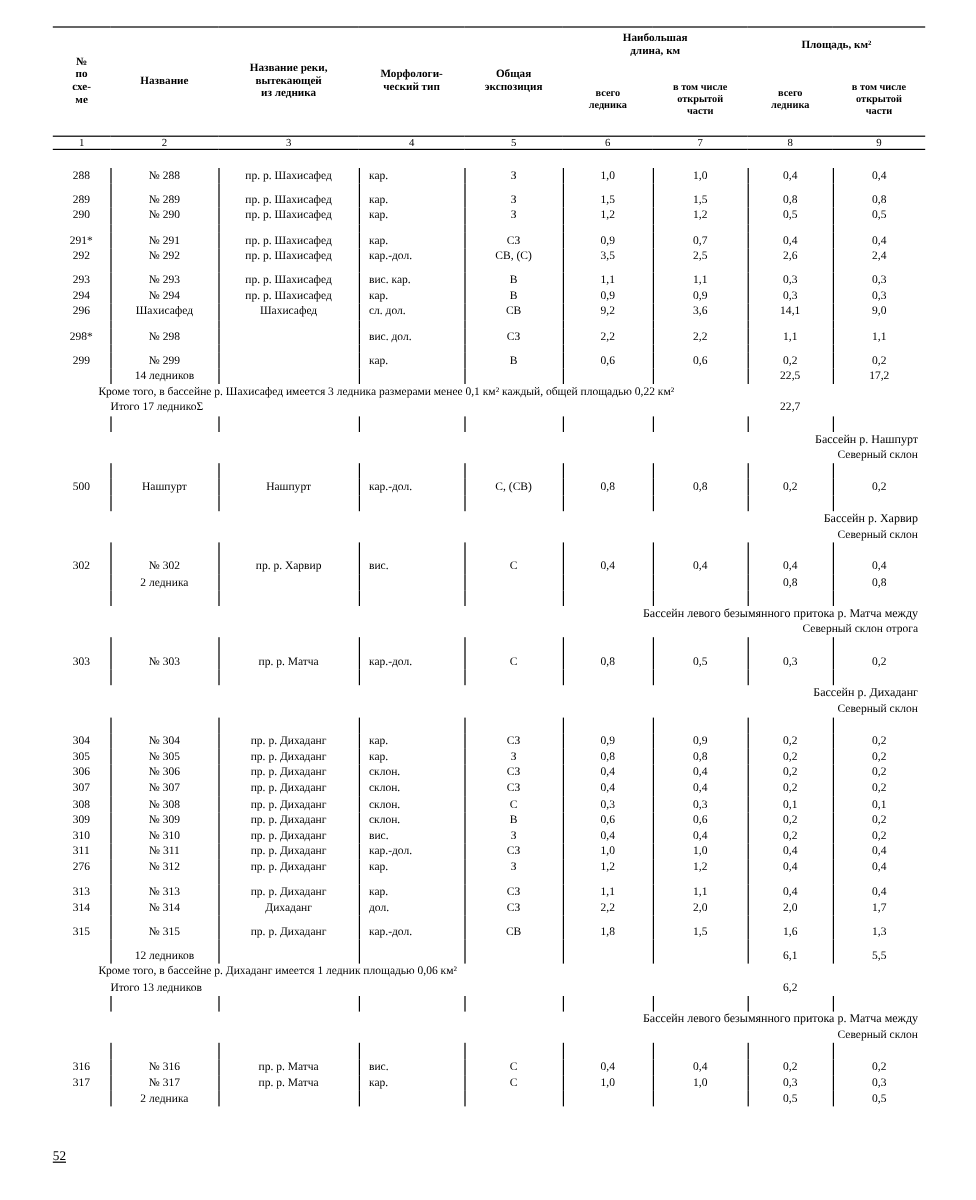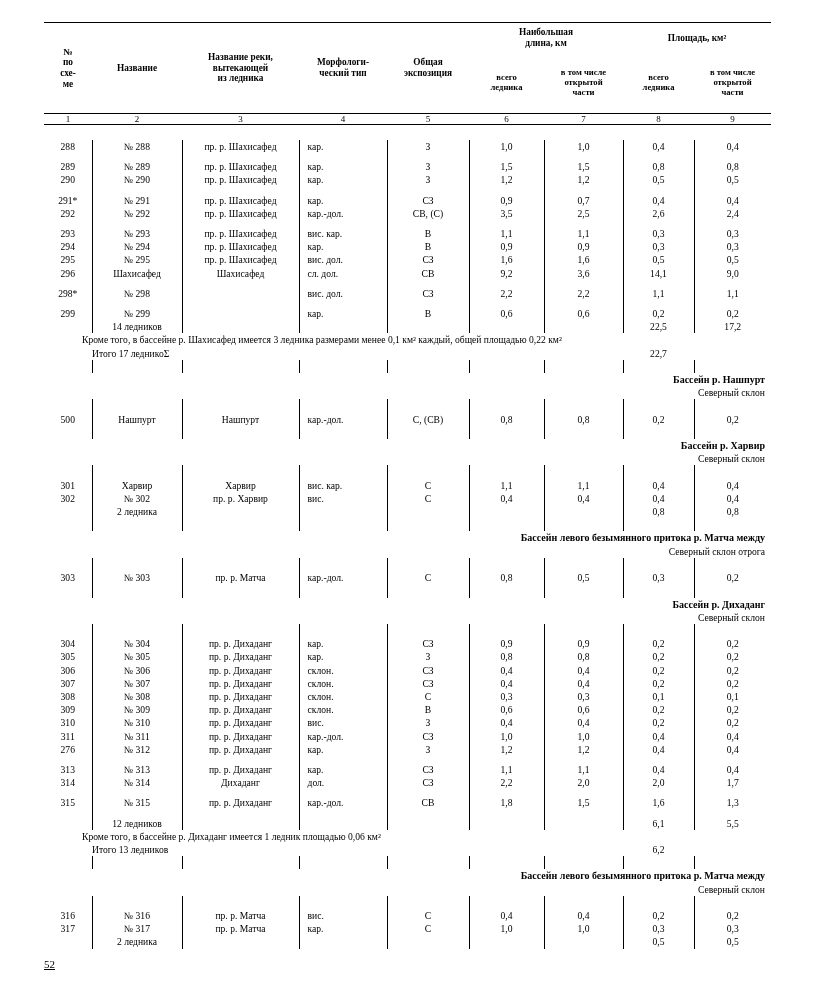--- a/index.html
+++ b/index.html
@@ -105,21 +105,21 @@
   td.c { text-align: center; }
   td.l { text-align: left; }
   td.sp { height: 7px; line-height: 7px; }
   tr.spacer td { height: 7px; line-height: 7px; }
 
   .note {
     font-size: 9.6px;
     line-height: 13px;
   }
   .sect-head {
-    font-weight: bold;
+    font-weight: normal;
     font-size: 10px;
     text-align: right;
   }
   .sect-sub {
     font-size: 9.6px;
     text-align: right;
   }
   .pageno {
     position: absolute;
     left: 44px;
@@ -334,31 +334,20 @@
             <td class="c">№ 294</td>
             <td class="c">пр. р. Шахисафед</td>
             <td class="l" style="padding-left: 8px;">кар.</td>
             <td class="c">В</td>
             <td class="c">0,9</td>
             <td class="c">0,9</td>
             <td class="c">0,3</td>
             <td class="c last">0,3</td>
           </tr>
           <tr>
-            <td class="c">295</td>
-            <td class="c">№ 295</td>
-            <td class="c">пр. р. Шахисафед</td>
-            <td class="l" style="padding-left: 8px;">вис. дол.</td>
-            <td class="c">СЗ</td>
-            <td class="c">1,6</td>
-            <td class="c">1,6</td>
-            <td class="c">0,5</td>
-            <td class="c last">0,5</td>
-          </tr>
-          <tr>
             <td class="c">296</td>
             <td class="c">Шахисафед</td>
             <td class="c">Шахисафед</td>
             <td class="l" style="padding-left: 8px;">сл. дол.</td>
             <td class="c">СВ</td>
             <td class="c">9,2</td>
             <td class="c">3,6</td>
             <td class="c">14,1</td>
             <td class="c last">9,0</td>
           </tr>
@@ -486,31 +475,20 @@
             <td class="sp">&nbsp;</td>
             <td class="sp">&nbsp;</td>
             <td class="sp">&nbsp;</td>
             <td class="sp">&nbsp;</td>
             <td class="sp">&nbsp;</td>
             <td class="sp">&nbsp;</td>
             <td class="sp">&nbsp;</td>
             <td class="sp last">&nbsp;</td>
           </tr>
           <tr>
-            <td class="c">301</td>
-            <td class="c">Харвир</td>
-            <td class="c">Харвир</td>
-            <td class="l" style="padding-left: 8px;">вис. кар.</td>
-            <td class="c">С</td>
-            <td class="c">1,1</td>
-            <td class="c">1,1</td>
-            <td class="c">0,4</td>
-            <td class="c last">0,4</td>
-          </tr>
-          <tr>
             <td class="c">302</td>
             <td class="c">№ 302</td>
             <td class="c">пр. р. Харвир</td>
             <td class="l" style="padding-left: 8px;">вис.</td>
             <td class="c">С</td>
             <td class="c">0,4</td>
             <td class="c">0,4</td>
             <td class="c">0,4</td>
             <td class="c last">0,4</td>
           </tr>

